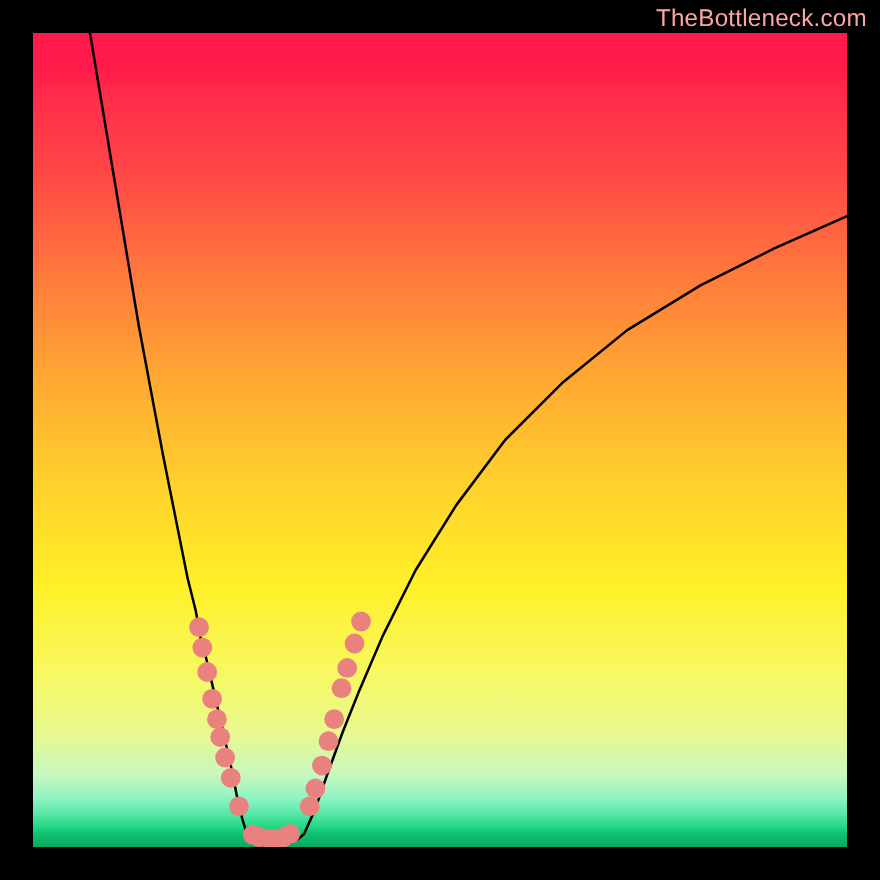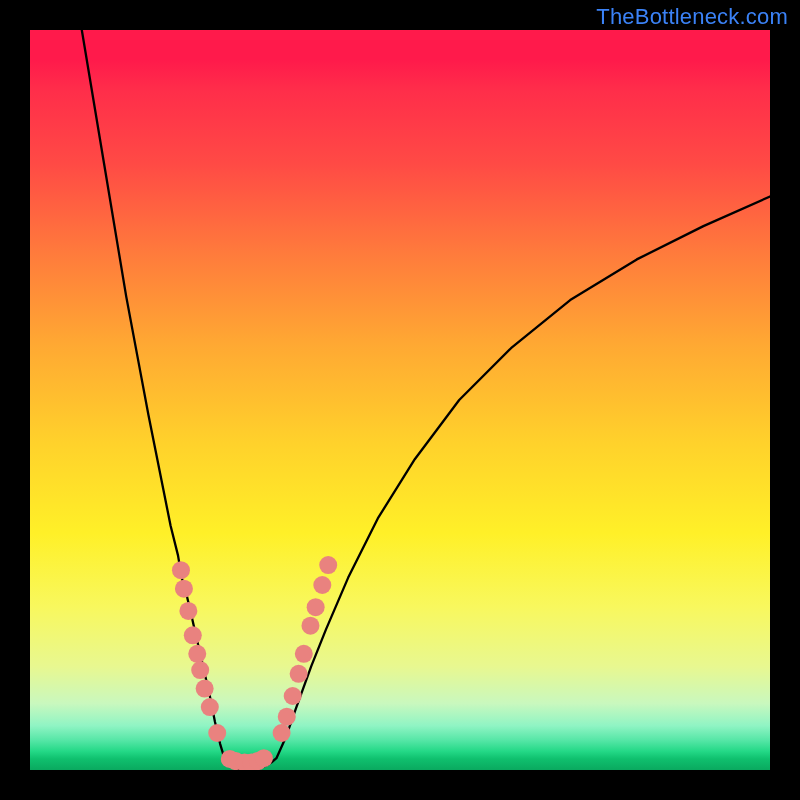--- a/index.html
+++ b/index.html
@@ -50,21 +50,21 @@
     );
   }
   svg.curves {
     position: absolute;
     inset: 0;
   }
   .watermark {
     position: absolute;
     top: 4px;
     right: 12px;
-    color: #3b82f6;
+    color: #fca5a5;
     font-size: 22px;
     font-weight: 500;
     letter-spacing: 0.2px;
   }
 </style>
 </head>
 <body>
 
 <div class="frame">
 

